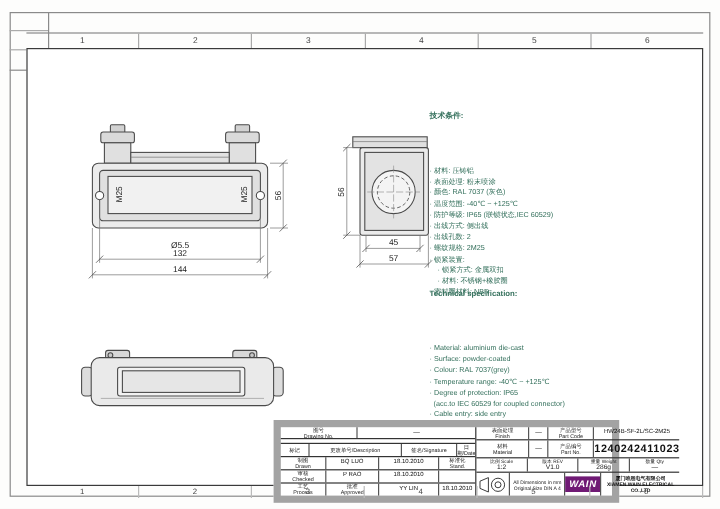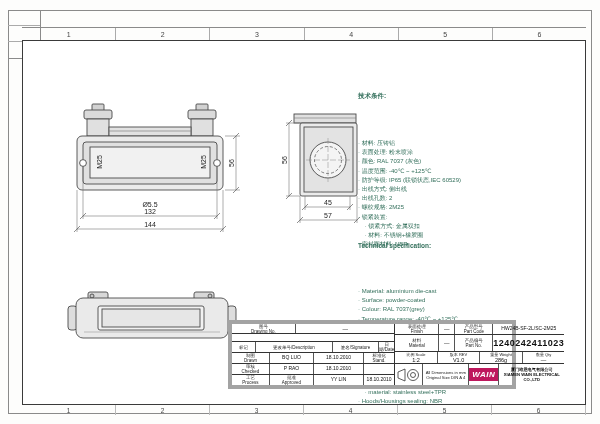--- a/index.html
+++ b/index.html
@@ -24,35 +24,35 @@
   .drawing-svg{position:absolute;left:22px;top:40px;}
   svg text{font-family:"Liberation Sans","DejaVu Sans",sans-serif;font-size:7px;fill:#222;}
 
   .spec{position:absolute;left:358px;width:198px;color:#34705c;white-space:pre;}
   .spec .t{font-size:6.5px;font-weight:bold;margin-bottom:2px;}
   .spec .ln{font-size:6px;line-height:9.2px;}
   .spec-cn{top:56px;}
   .spec-en{top:206px;}
 
   
-  .tb{position:absolute;left:228px;top:320px;width:288px;height:69px;border:4px solid #a3a3a3;box-sizing:border-box;display:flex;background:#fff;}
+  .tb{position:absolute;left:228px;top:350px;width:288px;height:69px;border:6px solid #a3a3a3;box-sizing:border-box;display:flex;background:#fff;}
   .tb-left{width:190px;border-right:1px solid #333;display:flex;flex-direction:column;box-sizing:border-box;}
   .tb-right{flex:1;display:flex;flex-direction:column;}
   .tbr{display:flex;border-bottom:1px solid #333;box-sizing:border-box;}
   .tbr:last-child{border-bottom:none;}
   .cell{border-right:1px solid #555;box-sizing:border-box;display:flex;flex-direction:column;align-items:center;justify-content:center;text-align:center;overflow:hidden;}
   .cell:last-child{border-right:none;}
   .lab{font-size:4.5px;line-height:5px;white-space:pre-line;color:#222;}
   .val{font-size:5.5px;line-height:6px;color:#111;}
   .val-sm{font-size:5px;line-height:5.5px;color:#111;}
   .partno{font-size:9px;font-weight:bold;letter-spacing:0.5px;color:#111;}
   .stk .lab{font-size:4px;}
   .stk .val{font-size:5.5px;}
   .note{font-size:4.2px;line-height:5px;white-space:pre-line;color:#222;}
-  .logo{background:#be185d;color:#fff;font-weight:bold;font-style:italic;font-size:8px;padding:2px 4px;letter-spacing:0.5px;}
+  .logo{background:#701a75;color:#fff;font-weight:bold;font-style:italic;font-size:8px;padding:2px 4px;letter-spacing:0.5px;}
   .company{font-size:4.2px;line-height:5.2px;white-space:pre-line;color:#111;font-weight:bold;}
 </style>
 </head>
 <body>
 
 <div class="page">
 
   <div class="frame-outer"></div>
 
   <div class="corner-box">

